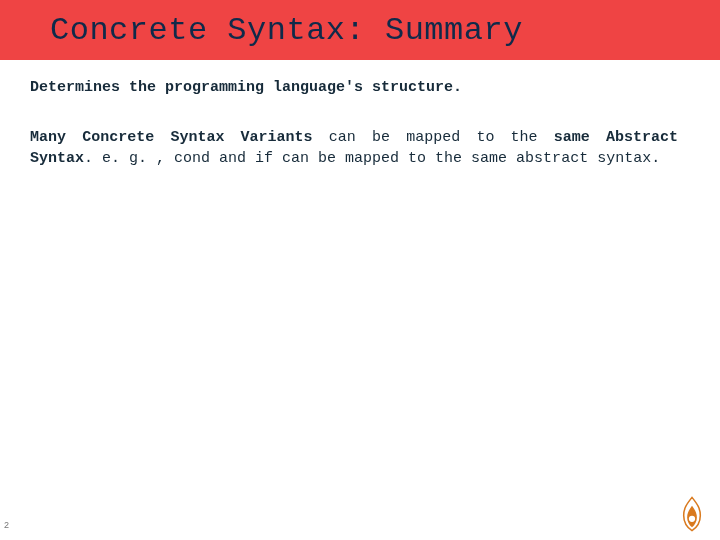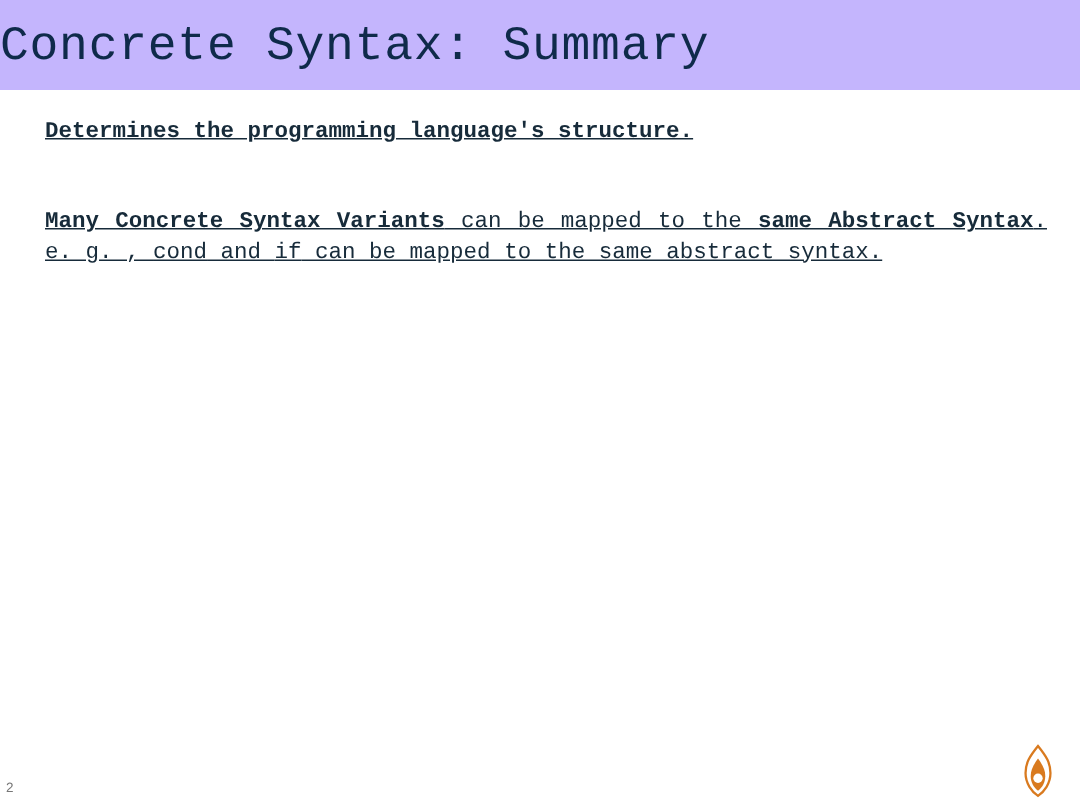--- a/index.html
+++ b/index.html
@@ -3,39 +3,39 @@
 <meta charset="utf-8">
 <style>
   * { margin: 0; padding: 0; box-sizing: border-box; }
   html, body { width: 720px; height: 540px; overflow: hidden; }
   body {
     font-family: "Courier New", Courier, monospace;
     background: #fff;
     position: relative;
   }
   .title-bar {
-    background: #c4b5fd;
+    background: #ef4444;
     height: 60px;
     width: 100%;
     display: flex;
     align-items: center;
+    padding-left: 50px;
   }
   .title-bar h1 {
     color: #0f2a4a;
     font-family: "Courier New", Courier, monospace;
     font-size: 32px;
     font-weight: normal;
     letter-spacing: 0.5px;
   }
   .content {
-    padding: 18px 22px 0 30px;
+    padding: 18px 42px 0 30px;
     color: #172b3a;
     font-size: 15px;
     line-height: 1.35;
-    text-decoration: underline;
   }
   .para { margin-bottom: 18px; }
   .bold { font-weight: bold; }
   .just { text-align: justify; text-justify: inter-word; }
   .page-num {
     position: absolute;
     left: 4px;
     bottom: 10px;
     font-size: 9px;
     color: #777;
@@ -57,21 +57,21 @@
 </div>
 
 <div class="content">
 
   <p class="para bold">Determines the programming language's structure.</p>
 
 
 
 
 
-  <p class="para just" style="margin-top:40px;">
+  <p class="para just" style="margin-top:30px;">
     <span class="bold">Many Concrete Syntax Variants</span><span> can be mapped to the </span><span class="bold">same Abstract Syntax</span><span>. e. g. , </span><span>cond</span><span> and </span><span>if</span><span> can be mapped to the same abstract syntax.</span>
   </p>
 
 </div>
 
 <div class="page-num">2</div>
 
 <svg class="logo" viewBox="0 0 40 52">
   <path d="M20 2 C12 12 8 18 8 28 C8 38 14 46 20 50 C26 46 32 38 32 28 C32 18 28 12 20 2 Z" fill="none" stroke="#d97a1f" stroke-width="2.2"></path>
   <path d="M20 14 C15 21 13 25 13 31 C13 37 16 42 20 45 C24 42 27 37 27 31 C27 25 25 21 20 14 Z" fill="#d97a1f"></path>

